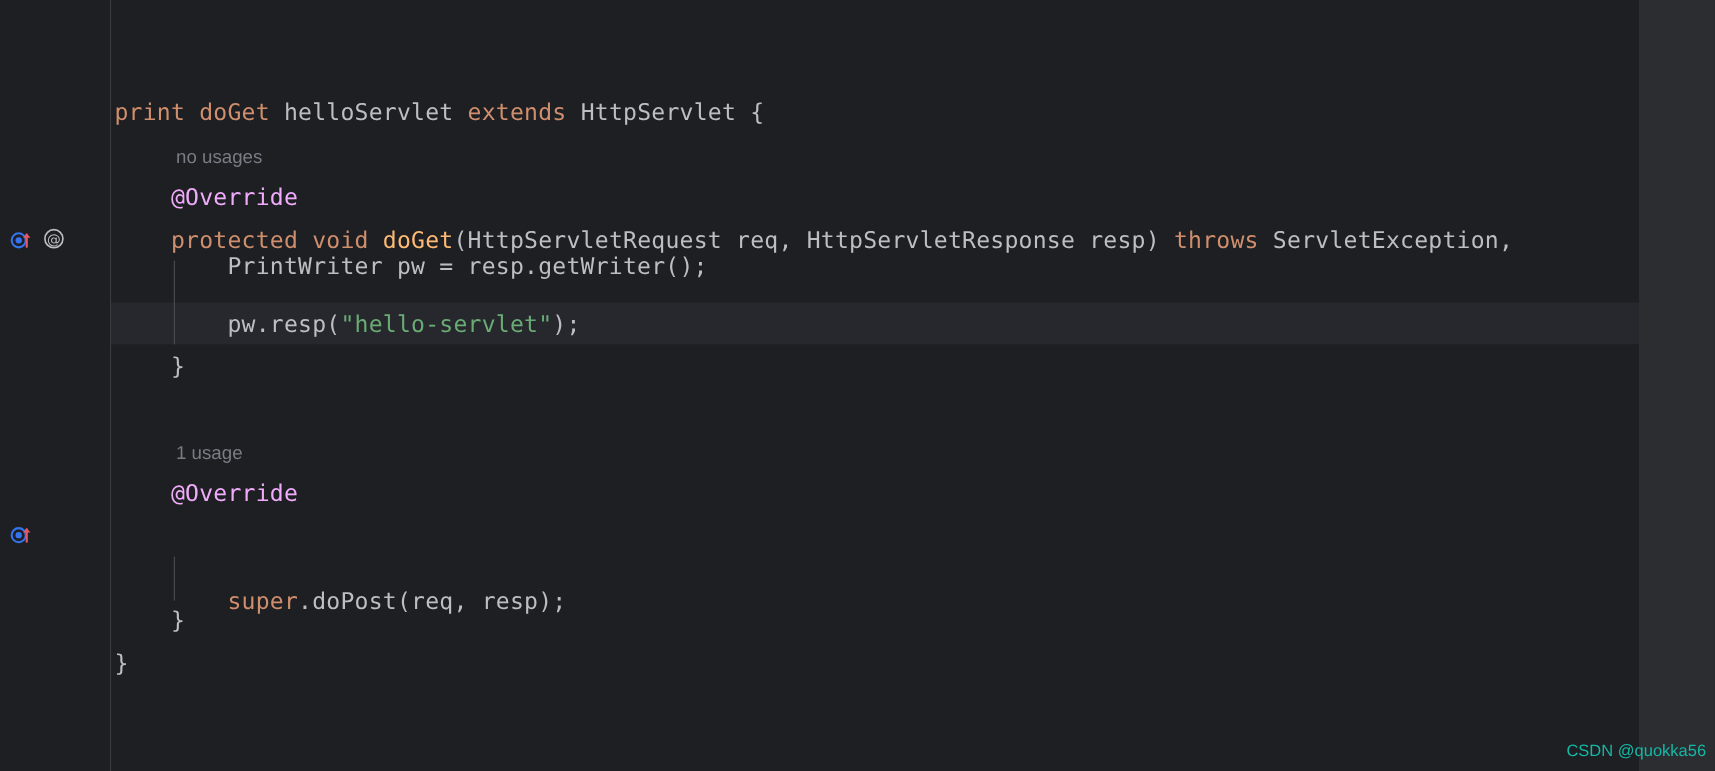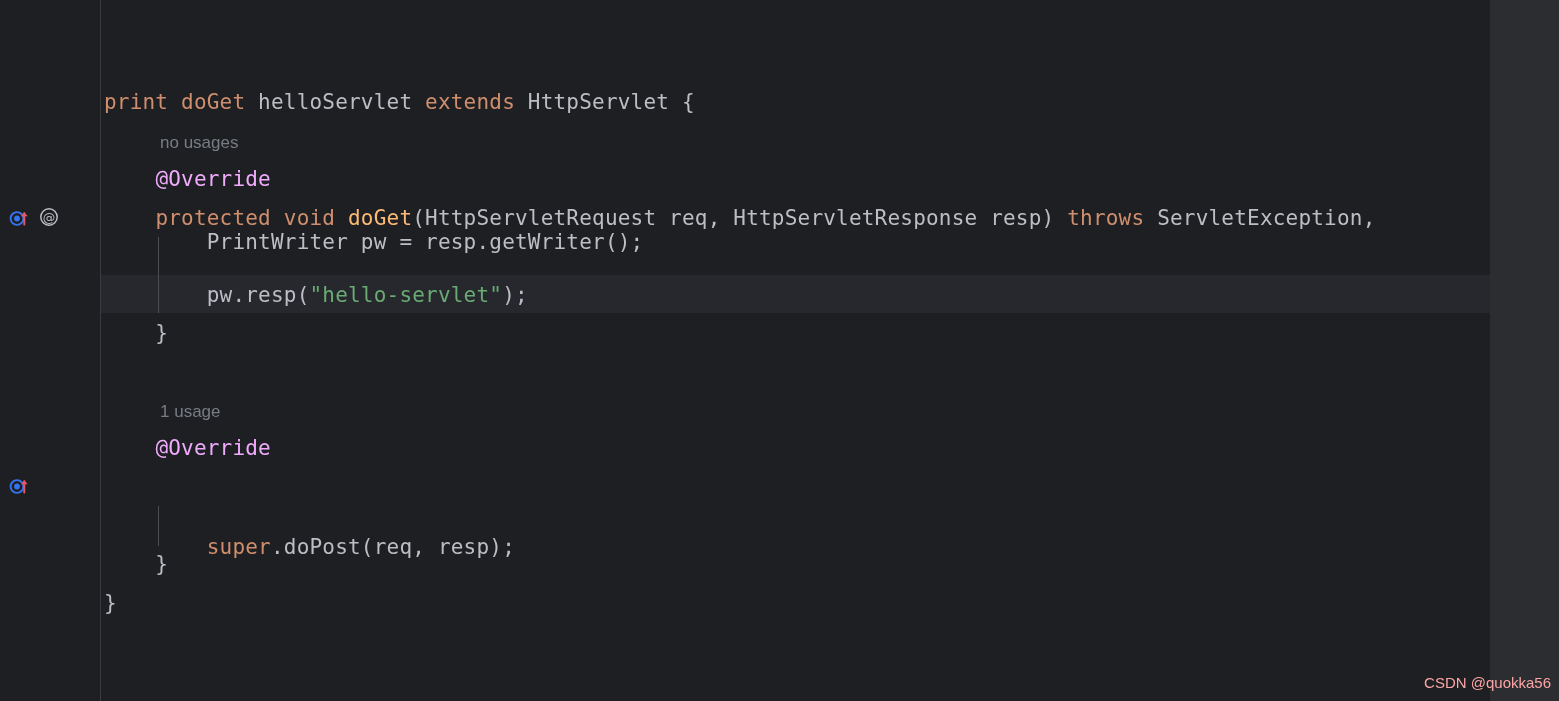--- a/index.html
+++ b/index.html
@@ -115,21 +115,21 @@
   }
   .gutter-icon svg { display: block; width: 22px; height: 22px; }
 
   
   #watermark {
     position: absolute;
     right: 8px;
     bottom: 10px;
     font-family: "Liberation Sans", "DejaVu Sans", sans-serif;
     font-size: 15px;
-    color: #fca5a5;
+    color: #14b8a6;
     z-index: 10;
     white-space: pre;
   }
 </style>
 </head>
 <body>
 
 <div id="editor-root">
 
   <div id="caret-line-highlight"></div>

